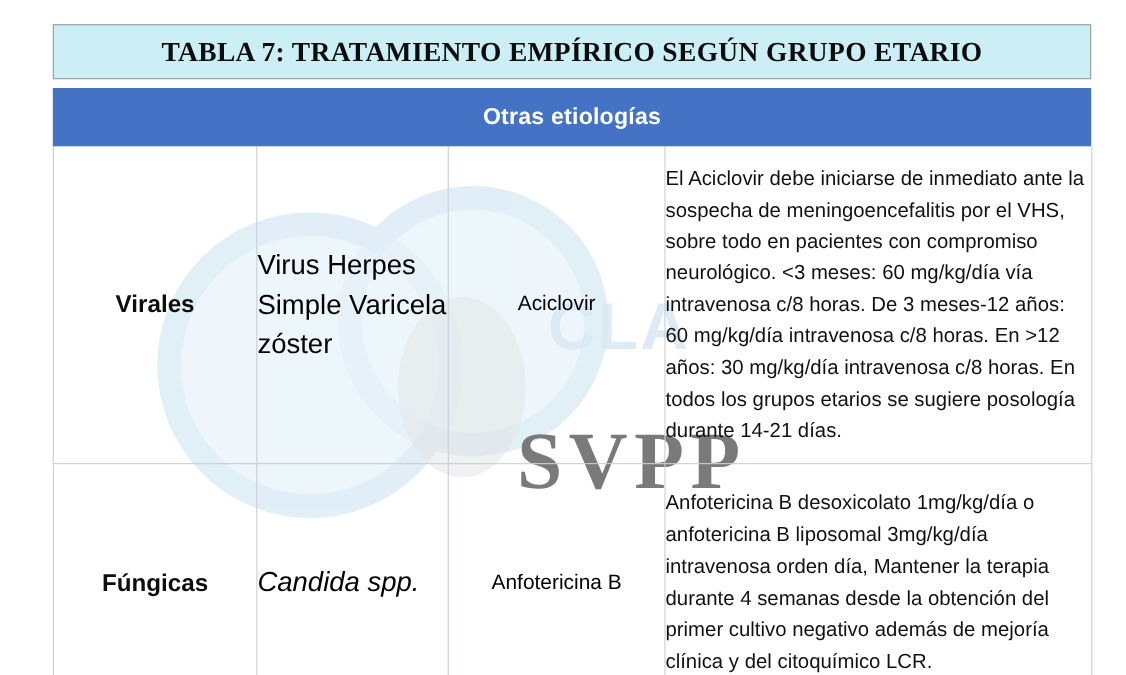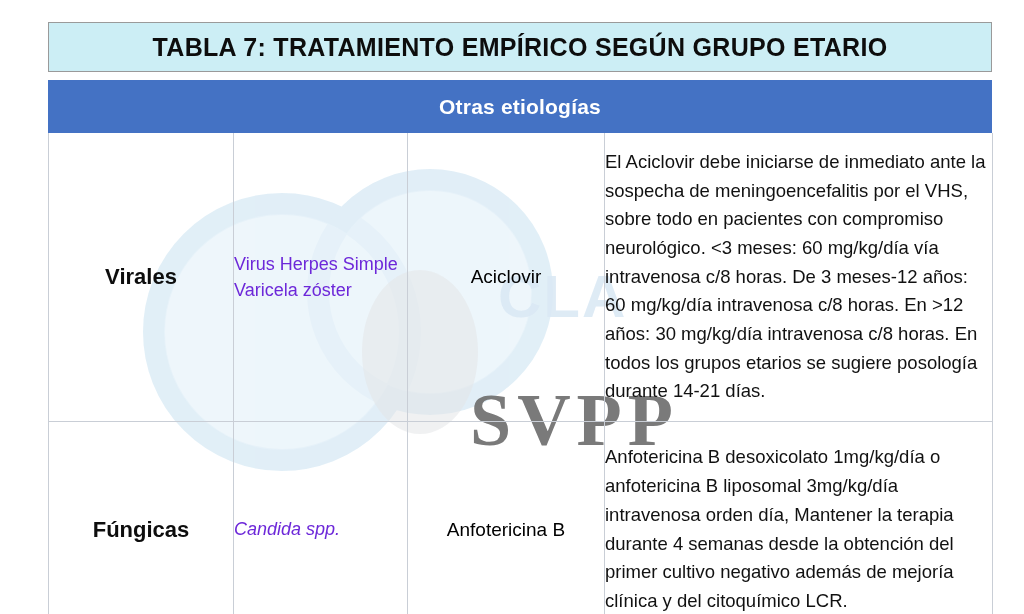--- a/index.html
+++ b/index.html
@@ -47,20 +47,21 @@
   
   #title-bar{
     position:absolute;
     left:48px; top:22px;
     width:944px; height:50px;
     background:#cceef5;
     border:1px solid #9a9a9a;
     box-sizing:border-box;
     display:flex;align-items:center;justify-content:center;
     z-index:3;
+    font-family:Liberation Serif, serif;
   }
   #title-text{
     font-size:25px;
     font-weight:bold;
     color:#0d0d0d;
     letter-spacing:.3px;
     text-align:center;
     line-height:1;
   }
 
@@ -107,22 +108,22 @@
   .col-detail{width:388px;}
 
   .cell-group{
     text-align:center;
     font-size:22px;
     font-weight:bold;
     color:#0d0d0d;
     padding:6px 8px;
   }
   .cell-agent{
-    font-size:18px;
-    color:#6d28d9;
+    font-size:25px;
+    color:#000000;
     padding:10px 6px 10px 10px;
     line-height:1.45;
   }
   .cell-agent.italic{ font-style:italic; }
   .cell-drug{
     font-size:19px;
     color:#000000;
     padding:10px 6px 10px 10px;
     line-height:1.45;
     text-align:center;

